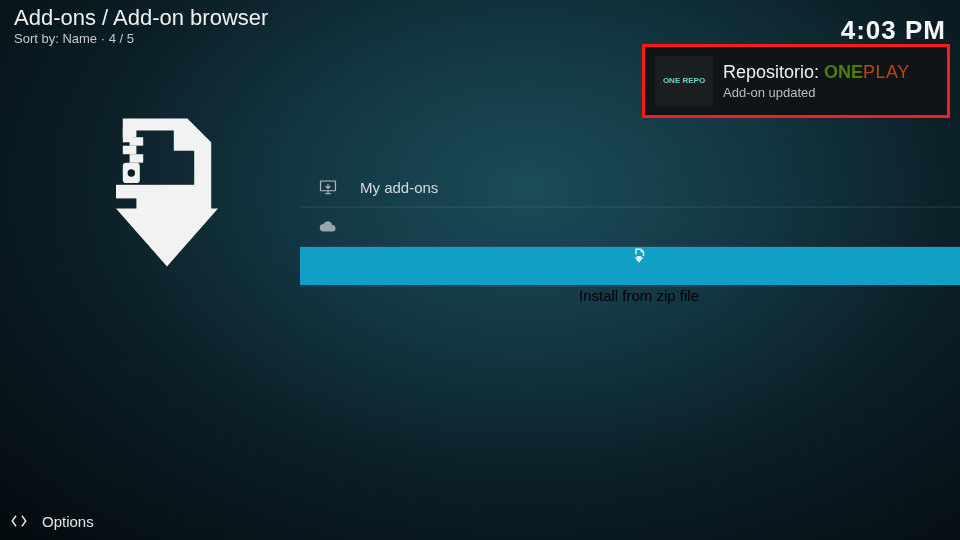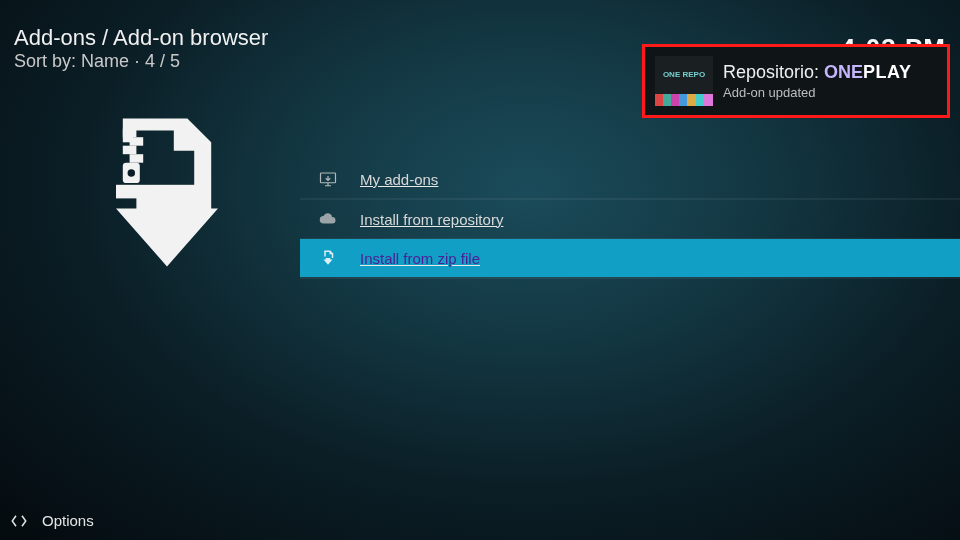--- a/index.html
+++ b/index.html
@@ -10,30 +10,29 @@
   color: #e8e8e8;
   position: relative;
 }
 .header {
   position: absolute;
   top: 5px;
   left: 14px;
   right: 14px;
   display: flex;
   justify-content: space-between;
-  align-items: center;
-  margin-top: 20px;
+  align-items: flex-end;
 }
 .breadcrumb {
   font-size: 22px;
   font-weight: 400;
   color: #f0f0f0;
 }
 .sortline {
-  font-size: 18px;
+  font-size: 13px;
   color: #c9c9c9;
   margin-top: 0px;
 }
 .clock {
   font-size: 26px;
   font-weight: 700;
   color: #f5f5f5;
   letter-spacing: 1px;
 }
 .sidebar {
@@ -46,36 +45,36 @@
 .zip-icon-wrap {
   position: absolute;
   left: 65px;
   top: 110px;
   width: 170px;
   height: 170px;
 }
 .content {
   position: absolute;
   left: 300px;
-  top: 160px;
+  top: 168px;
   right: 0;
-  text-decoration: underline;
 }
 .menu-item {
   display: flex;
   align-items: center;
   height: 38px;
   padding-left: 18px;
   font-size: 15px;
   color: #d8d8d8;
   gap: 22px;
 }
 .menu-item.selected {
   background: #129fc5;
-  color: #4c1d95;
+  color: #000000;
+  flex-direction: column;
 }
 .mi-icon {
   width: 20px;
   height: 20px;
   display: flex;
   align-items: center;
   justify-content: center;
   opacity: 0.85;
 }
 .mi-divider {
@@ -94,53 +93,53 @@
   display: flex;
   align-items: center;
   padding: 6px 10px;
   gap: 10px;
 }
 .notif-thumb {
   width: 58px;
   height: 50px;
   background: #2a2f33;
   display: flex;
-  flex-direction: column;
+  flex-direction: row;
   justify-content: space-between;
   overflow: hidden;
 }
 .notif-thumb-top {
   flex: 1;
   background: #1a1f22;
   display:flex; align-items:center; justify-content:center;
   font-size:8px; color:#7cc; font-weight:bold; text-align:center; line-height:1;
 }
 .notif-thumb-bottom {
   height: 12px;
   background: linear-gradient(90deg,#d44 0 14%, #4a9 14% 28%, #c4a 28% 42%, #49d 42% 56%, #da4 56% 70%, #4cc 70% 84%, #d7d 84% 100%);
 }
 .notif-text { flex:1; }
 .notif-title {
   font-size: 18px;
   color: #efefef;
   font-weight: 400;
 }
-.notif-title .accent1 { color: #c4b5fd; font-weight: 600; }
-.notif-title .accent2 { color: #ffffff; font-weight: 700; letter-spacing: 0.5px;}
+.notif-title .accent1 { color: #4d7c0f; font-weight: 600; }
+.notif-title .accent2 { color: #c2410c; font-weight: 400; letter-spacing: 0.5px;}
 .notif-sub {
   font-size: 13px;
   color: #bdbdbd;
   margin-top: 2px;
 }
 .footer {
   position: absolute;
   left: 10px;
   bottom: 10px;
   display: flex;
-  align-items: flex-start;
+  align-items: center;
   gap: 14px;
   font-size: 15px;
   color: #e4e4e4;
 }
 .footer-icon { width:18px; height:18px; display:flex; align-items:center; justify-content:center;}
 </style>
 </head>
 <body>
 
 <div class="header">
@@ -187,21 +186,20 @@
   <div class="mi-divider"></div>
 
   <div class="mi-divider"></div>
 
   <div class="menu-item">
     <span class="mi-icon">
       <svg width="18" height="18" viewBox="0 0 24 24" fill="#cfcfcf">
           <path d="M6 18a5 5 0 010-10 6 6 0 0111.5 1.5A4 4 0 0118 18H6z" opacity="0.85"></path>
         </svg>
     </span>
-    <span>Install from repository</span>
   </div>
   <div class="mi-divider"></div>
 
   <div class="menu-item selected">
     <span class="mi-icon">
       <svg width="18" height="18" viewBox="0 0 24 24" fill="#ffffff">
           <path d="M7 2h8l4 4v6h-2V7h-3V4H9v6H7V2zm2 10h6v2h3l-6 7-6-7h3v-2z"></path>
         </svg>
     </span>
     <span>Install from zip file</span>

